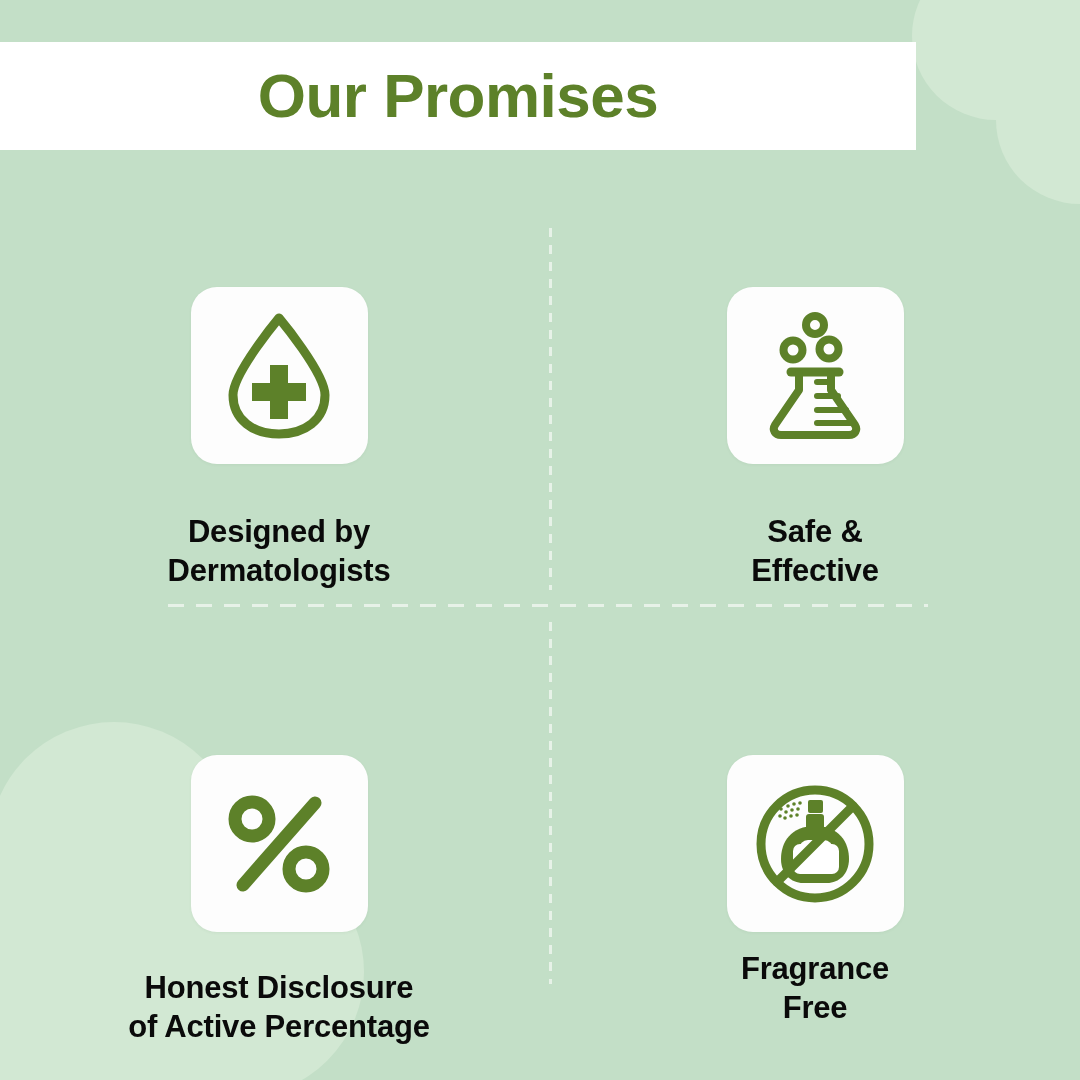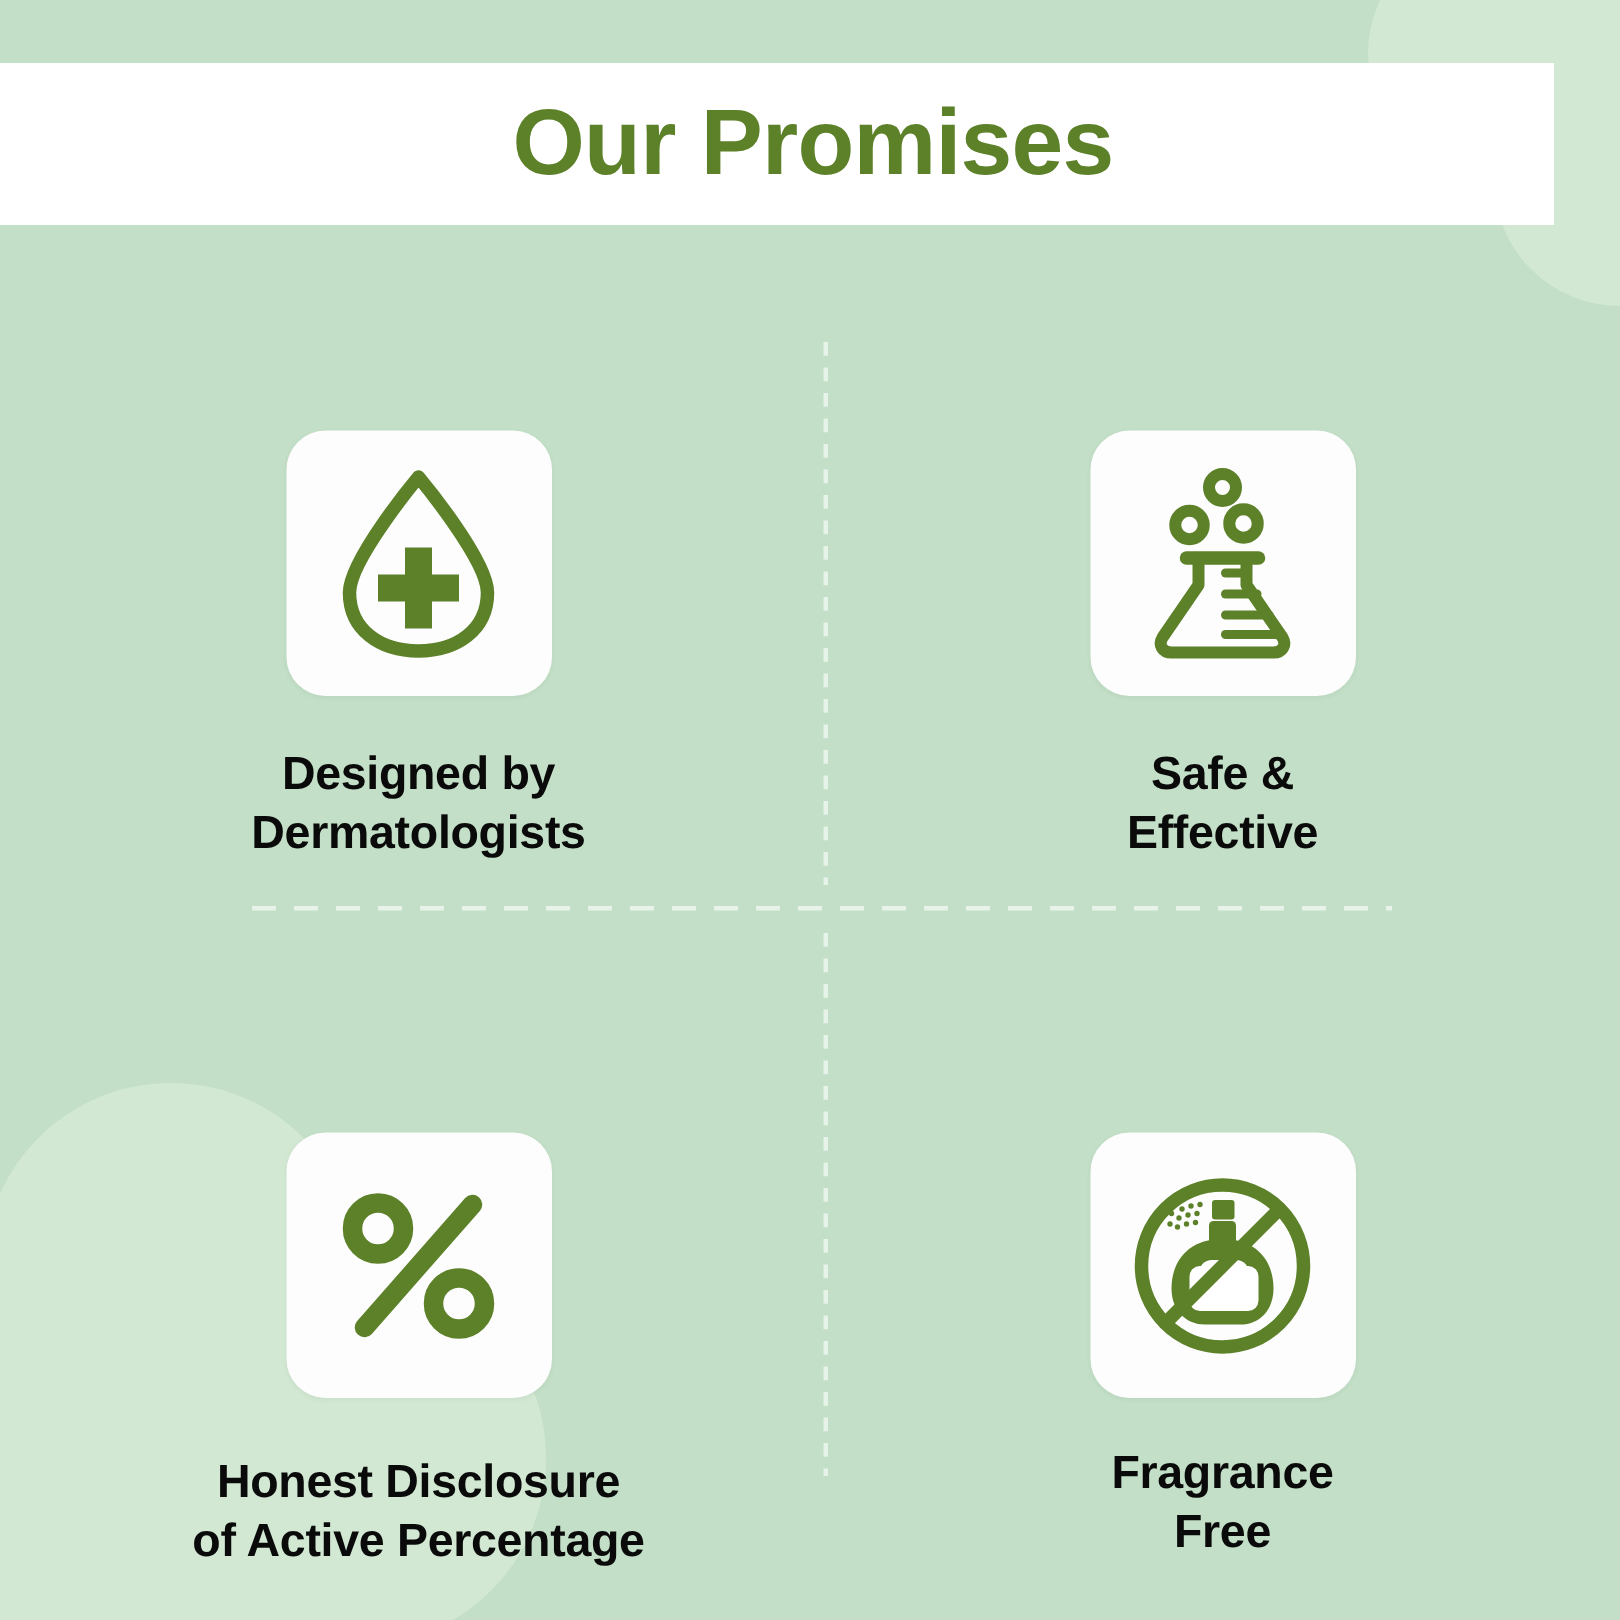--- a/index.html
+++ b/index.html
@@ -72,28 +72,27 @@
     width: 250px;
     height: 500px;
     border-radius: 125px;
   }
 
   
   #title-band {
     position: absolute;
     left: 0;
     top: 42px;
-    width: 988px;
+    width: 916px;
     height: 108px;
     background: #ffffff;
     display: flex;
     align-items: center;
     justify-content: center;
     z-index: 5;
-    padding-left: 48px;
   }
   #page-title {
     font-size: 62px;
     font-weight: 700;
     letter-spacing: -0.5px;
     color: #5d8129;
     line-height: 1;
     margin: 0;
     font-family: "Liberation Sans", sans-serif;
   }
@@ -175,32 +174,32 @@
     background: #fdfdfd;
     border-radius: 26px;
     display: flex;
     align-items: center;
     justify-content: center;
     box-shadow: 0 1px 3px rgba(90,120,80,0.07);
   }
   .icon-card svg { display: block; }
 
   .promise-label {
-    margin-top: 32px;
+    margin-top: 48px;
     text-align: center;
     font-size: 31px;
     font-weight: 700;
     line-height: 1.26;
     color: #0a0a0a;
     letter-spacing: -0.2px;
     white-space: pre-line;
     font-family: "Liberation Sans", sans-serif;
   }
   .cell-3 .promise-label { margin-top: 36px; }
-  .cell-4 .promise-label { margin-top: 30px; }
+  .cell-4 .promise-label { margin-top: 17px; }
 </style>
 </head>
 <body>
 
 <div id="page">
 
   <div class="clover" id="clover-top-right">
     <div class="lobe lobe-h"></div>
     <div class="lobe lobe-v"></div>
   </div>

